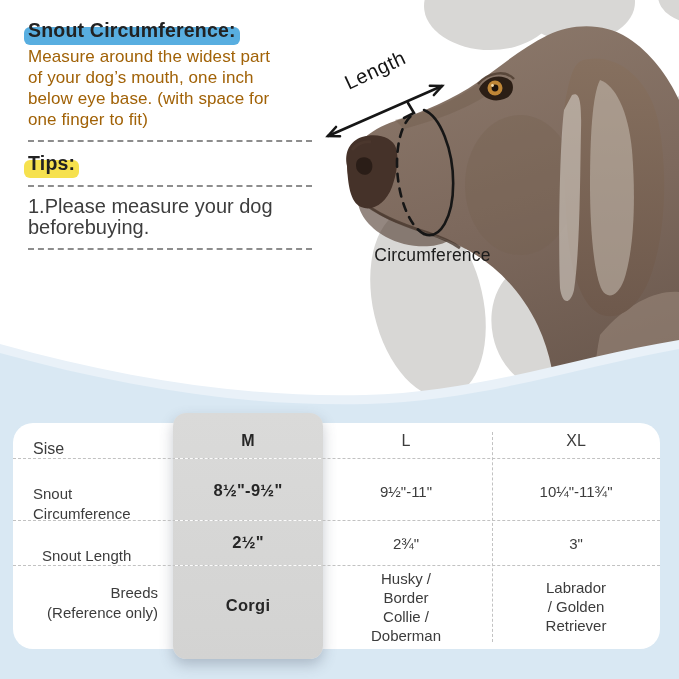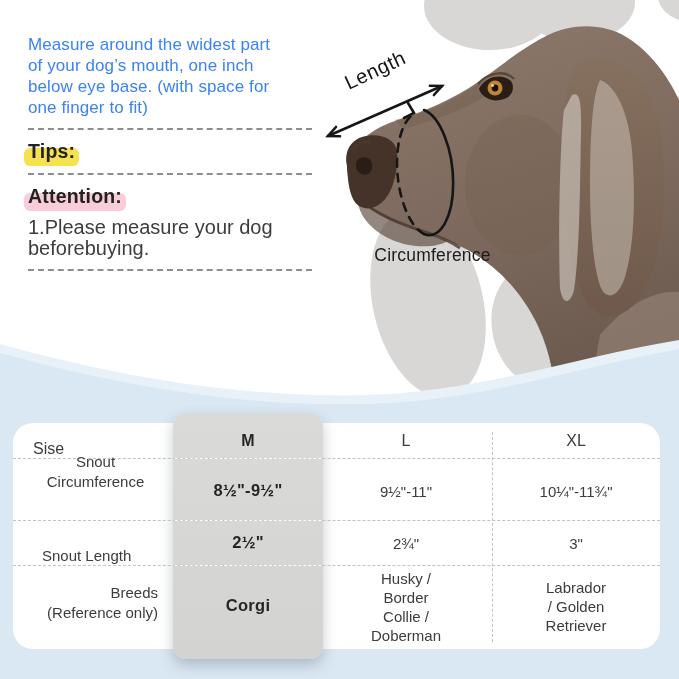--- a/index.html
+++ b/index.html
@@ -14,21 +14,21 @@
   #info{position:absolute;left:28px;top:18px;width:312px;z-index:2;}
   .sec-title{
     display:inline-block;position:relative;
     font-size:19.5px;font-weight:700;color:#222;letter-spacing:.2px;line-height:24px;
   }
   .sec-title::after{
     content:"";position:absolute;left:-4px;right:-4px;top:.46em;bottom:-.14em;
     background:var(--hl);border-radius:6px;z-index:-1;
   }
   .sec-body{
-    font-size:17px;color:#3b82f6;line-height:21px;margin-top:16px;
+    font-size:17px;color:#a16207;line-height:21px;margin-top:4px;
     white-space:pre-line;letter-spacing:.1px;
   }
   .att-item{font-size:20px;color:#3d3d3d;line-height:21px;margin-top:9px;white-space:pre-line;}
   .divider{border:none;border-top:2px dashed #8d8d8d;width:284px;margin:10px 0 9px 0;}
 
   
   #length-label{
     position:absolute;left:330px;top:80px;width:100px;z-index:2;
     font-size:20px;color:#141414;letter-spacing:.6px;
     transform:rotate(-25deg);transform-origin:left center;text-align:center;
@@ -129,28 +129,28 @@
     <path d="M404,118 L414,113 L408,103"></path>
   </g>
 
   <g>
     <path d="M0,344 C130,380 250,398 365,395 C480,392 580,356 679,340 L679,679 L0,679 Z" fill="#e9f1f8"></path>
     <path d="M0,353 C130,389 252,407 367,404 C482,401 582,366 679,349 L679,679 L0,679 Z" fill="#d9e8f3"></path>
   </g>
 </svg>
 
 <div id="info">
+  <span class="sec-title" style="--hl:#58aee0">Snout Circumference:</span>
   <div class="sec-body">Measure around the widest part
 of your dog’s mouth, one inch
 below eye base. (with space for
 one finger to fit)</div>
   <hr class="divider">
   <span class="sec-title" style="--hl:#f6e14e">Tips:</span>
   <hr class="divider">
-  <span class="sec-title" style="--hl:#f8ccd8">Attention:</span>
   <div class="att-item">1.Please measure your dog beforebuying.</div>
   <hr class="divider">
 </div>
 
 <div id="length-label">Length</div>
 <div id="circumference-label">Circumference</div>
 
 <div id="m-card"></div>
 <div id="table-card"></div>
 
@@ -160,21 +160,21 @@
 <div class="hline on-card" style="left:175px;top:458px;width:146px;"></div>
 <div class="hline on-card" style="left:175px;top:520px;width:146px;"></div>
 <div class="hline on-card" style="left:175px;top:565px;width:146px;"></div>
 <div class="vline" style="left:492px;top:432px;height:210px;"></div>
 
 <div class="tcell col-head" style="left:33px;top:432px;margin-top:8px;">Sise</div>
 <div class="tcell center col-head m" style="left:248px;top:432px;">M</div>
 <div class="tcell center col-head" style="left:406px;top:432px;">L</div>
 <div class="tcell center col-head" style="left:576px;top:432px;">XL</div>
 
-<div class="tcell row-label" style="left:33px;top:452px;width:125px;text-align:center;">Snout
+<div class="tcell row-label" style="left:33px;top:484px;width:125px;">Snout
 Circumference</div>
 <div class="tcell center val m" style="left:248px;top:481px;">8½"-9½"</div>
 <div class="tcell center val" style="left:406px;top:482px;">9½"-11"</div>
 <div class="tcell center val" style="left:576px;top:482px;">10¼"-11¾"</div>
 
 <div class="tcell row-label" style="left:42px;top:534px;width:140px;margin-top:12px;">Snout Length</div>
 <div class="tcell center val m" style="left:248px;top:533px;">2½"</div>
 <div class="tcell center val" style="left:406px;top:534px;">2¾"</div>
 <div class="tcell center val" style="left:576px;top:534px;">3"</div>
 

